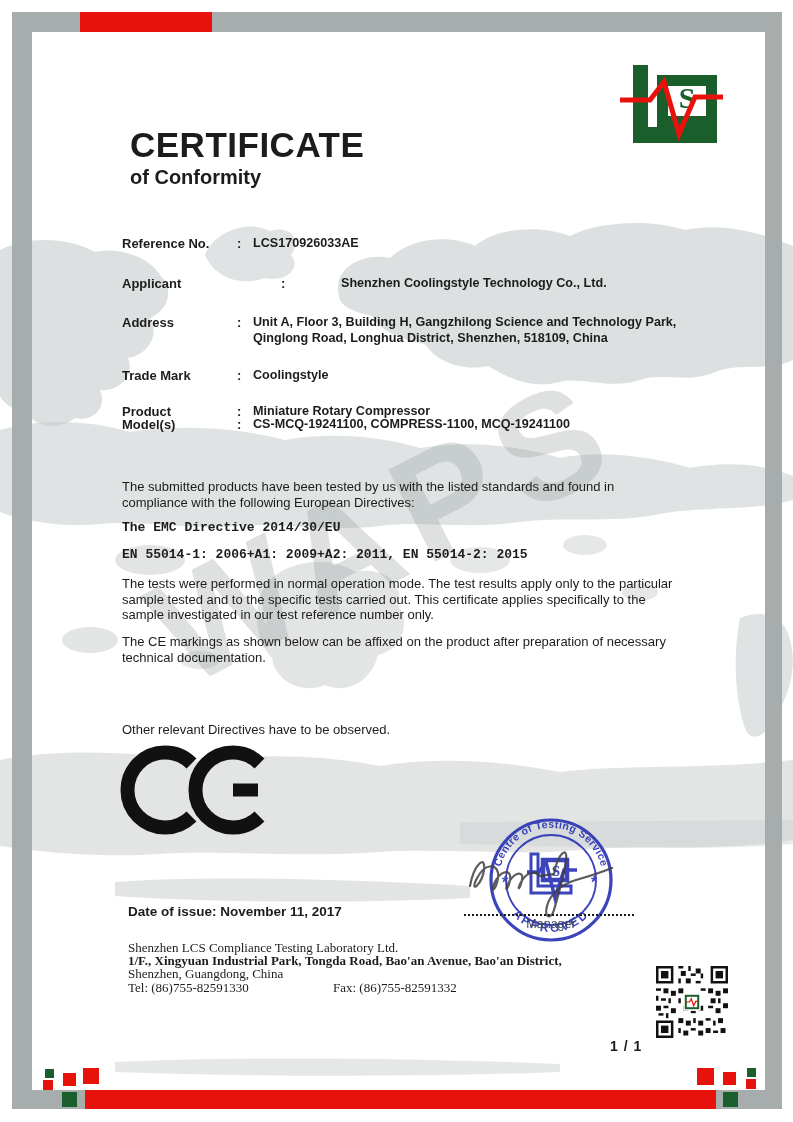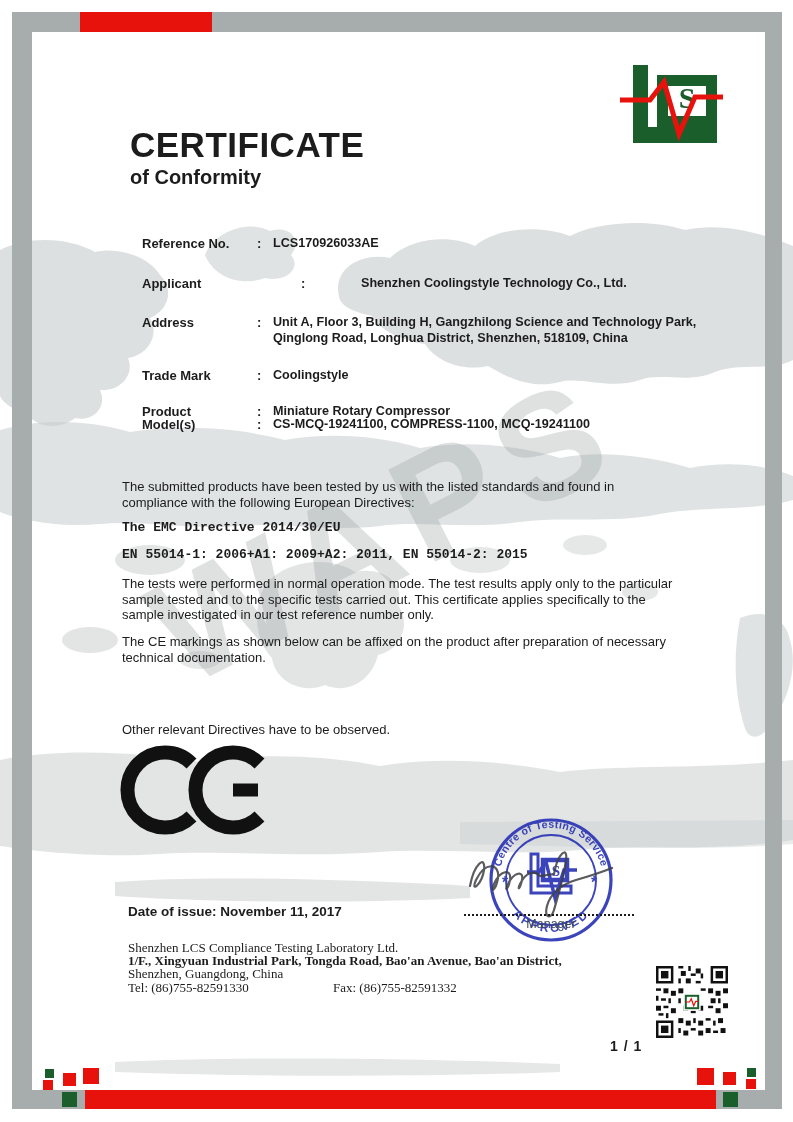--- a/index.html
+++ b/index.html
@@ -13,21 +13,21 @@
   .sq.green{background:#1a5e2c;}
   
   #map{position:absolute;left:0;top:0;z-index:0;}
   #watermark{position:absolute;left:130px;top:420px;width:600px;z-index:1;
     font-size:150px;font-weight:bold;letter-spacing:14px;
     color:rgba(140,148,148,0.28);transform:rotate(-27deg);transform-origin:center;}
   
   .content{position:absolute;z-index:3;}
   #title-main{font-size:35px;font-weight:bold;letter-spacing:0.5px;line-height:38px;}
   #title-sub{font-size:20px;font-weight:bold;margin-top:2px;}
-  .field{position:absolute;left:122px;display:flex;font-size:13px;font-weight:bold;z-index:3;margin-left:20px;}
+  .field{position:absolute;left:122px;display:flex;font-size:13px;font-weight:bold;z-index:3;}
   .f-label{width:115px;flex:none;}
   .f-colon{width:16px;flex:none;}
   .f-value{width:440px;font-size:12.6px;line-height:15.5px;}
   .para{position:absolute;left:122px;width:560px;font-size:13px;line-height:15.6px;z-index:3;}
   .para.bold{font-weight:bold;font-family:Liberation Mono, monospace;}
   #date-issue{position:absolute;left:128px;top:904px;font-size:13.5px;font-weight:bold;z-index:3;}
   
   #stamp-wrap{position:absolute;left:462px;top:818px;width:178px;height:126px;z-index:4;}
   #sig-line{position:absolute;left:464px;top:914px;width:170px;border-top:2px dotted #1b1b1b;z-index:5;}
   #manager{position:absolute;left:462px;top:917px;width:178px;text-align:center;

